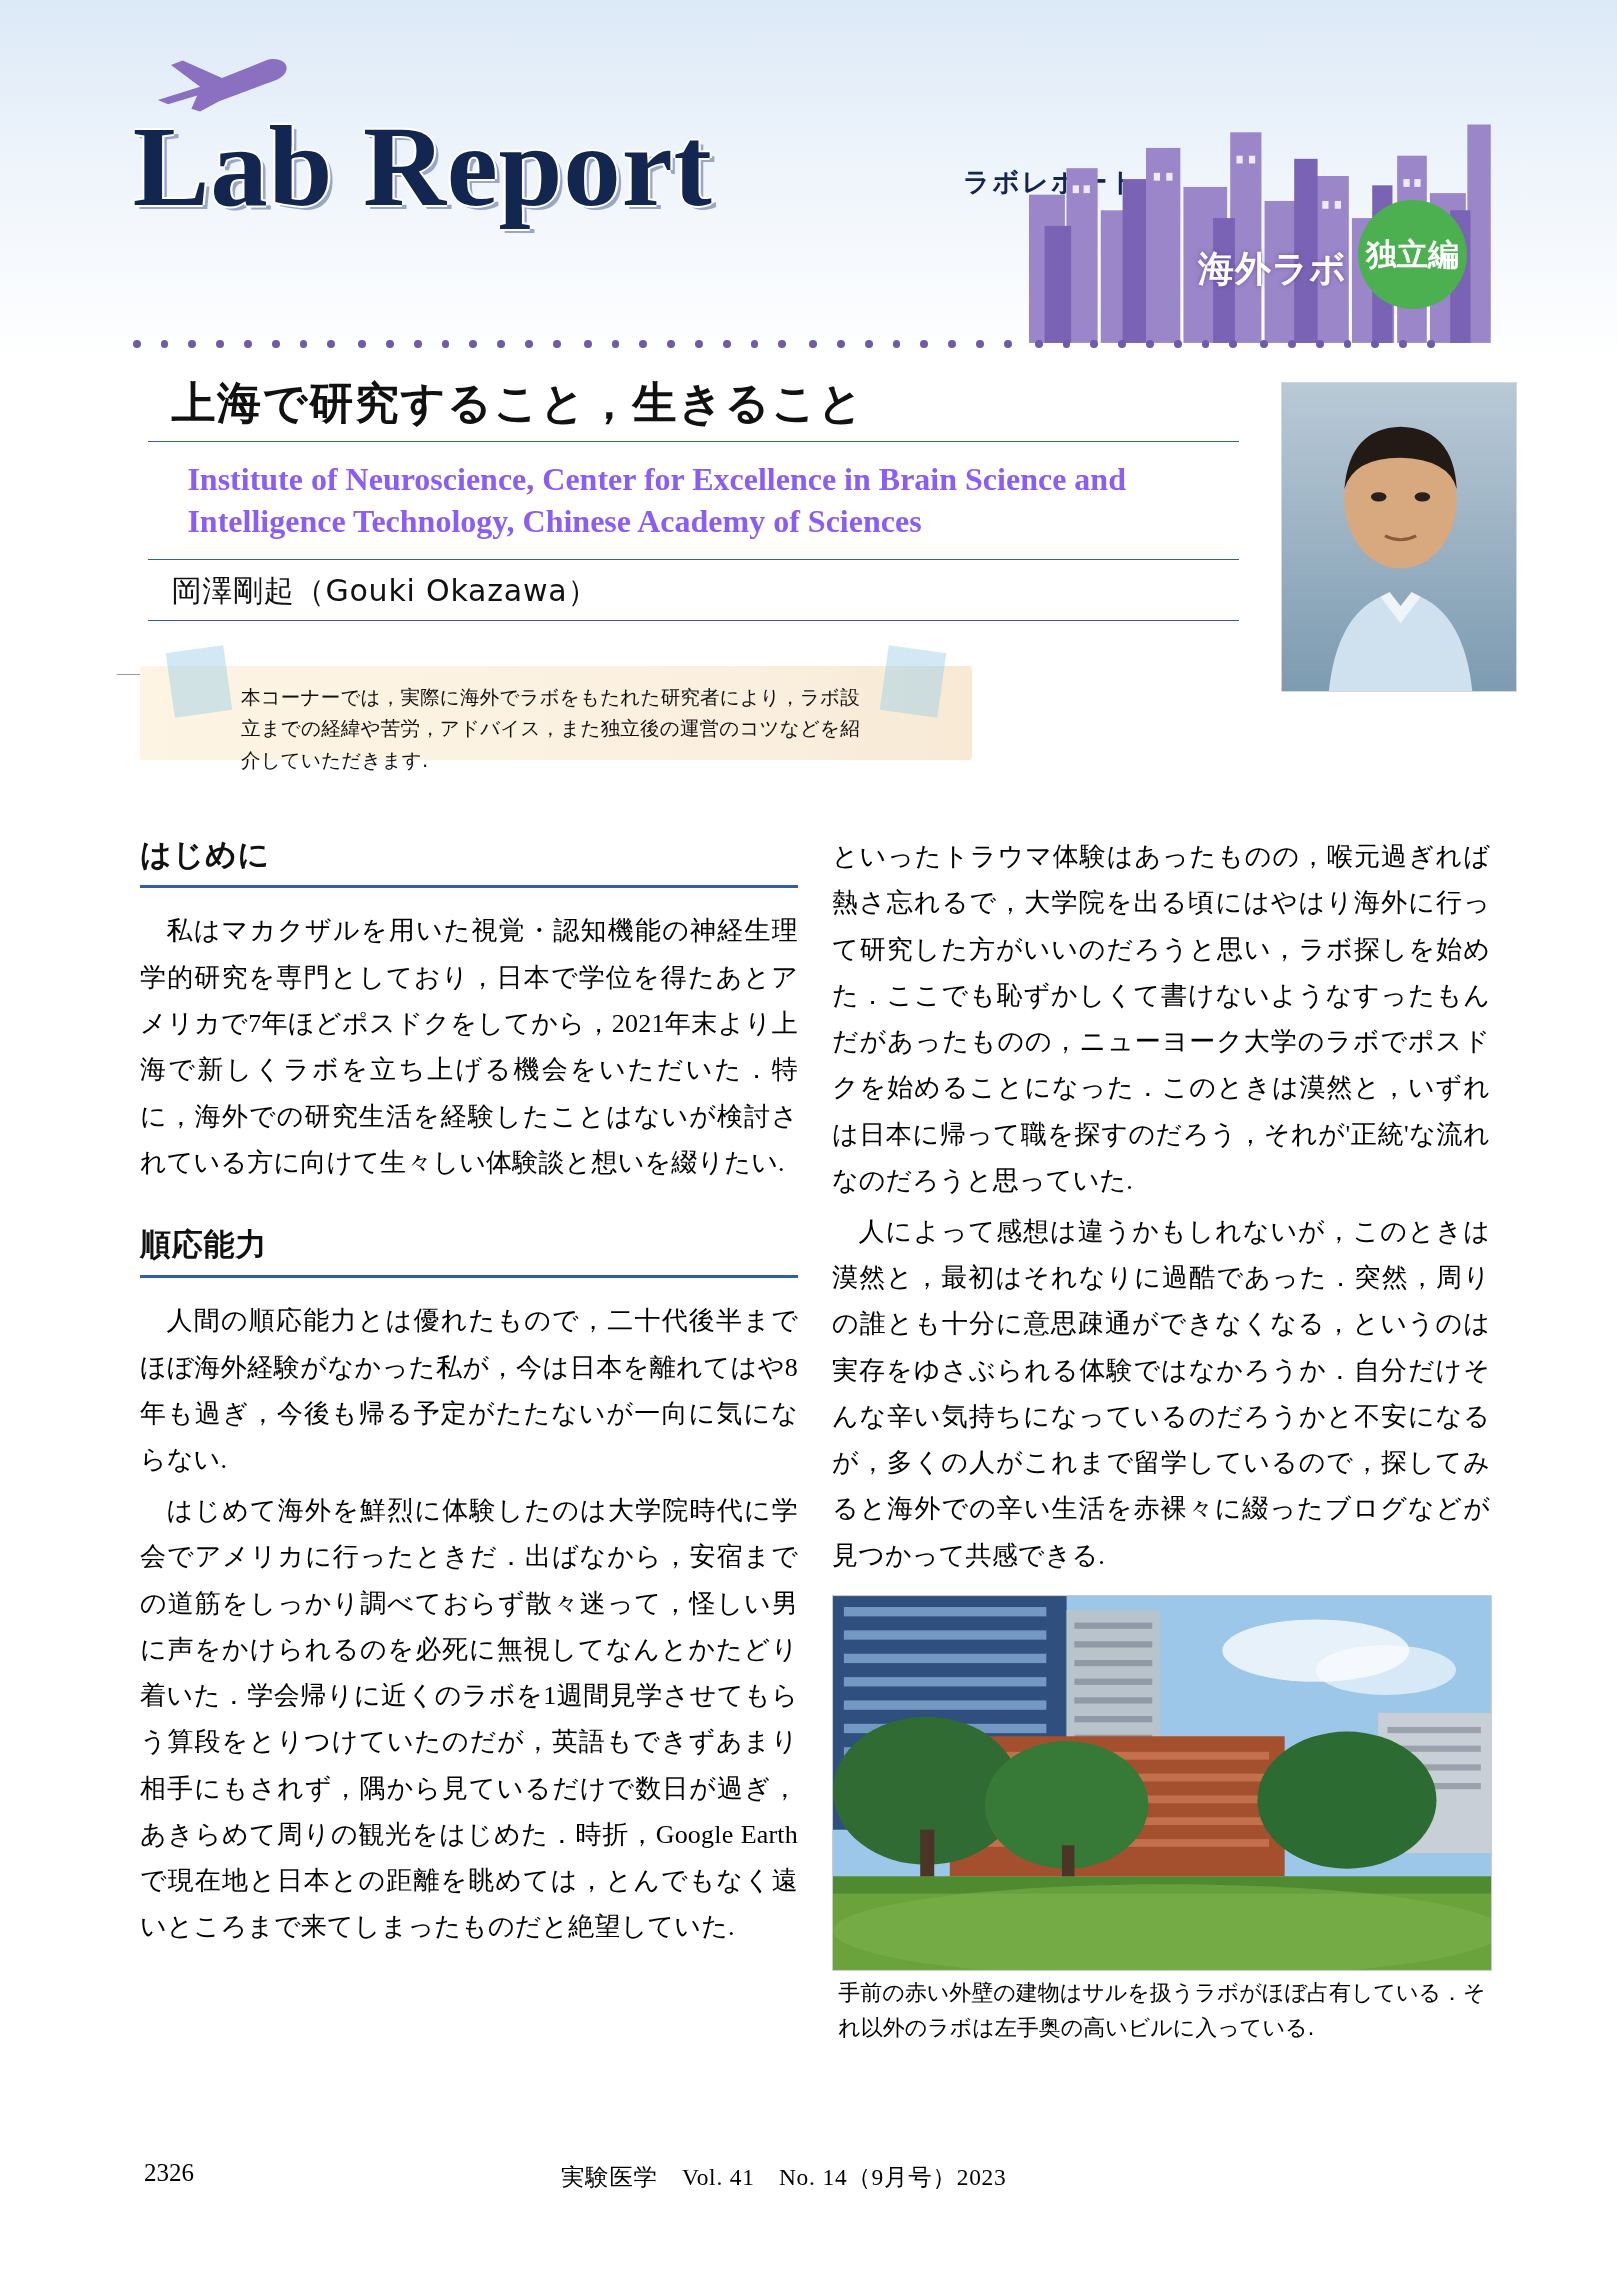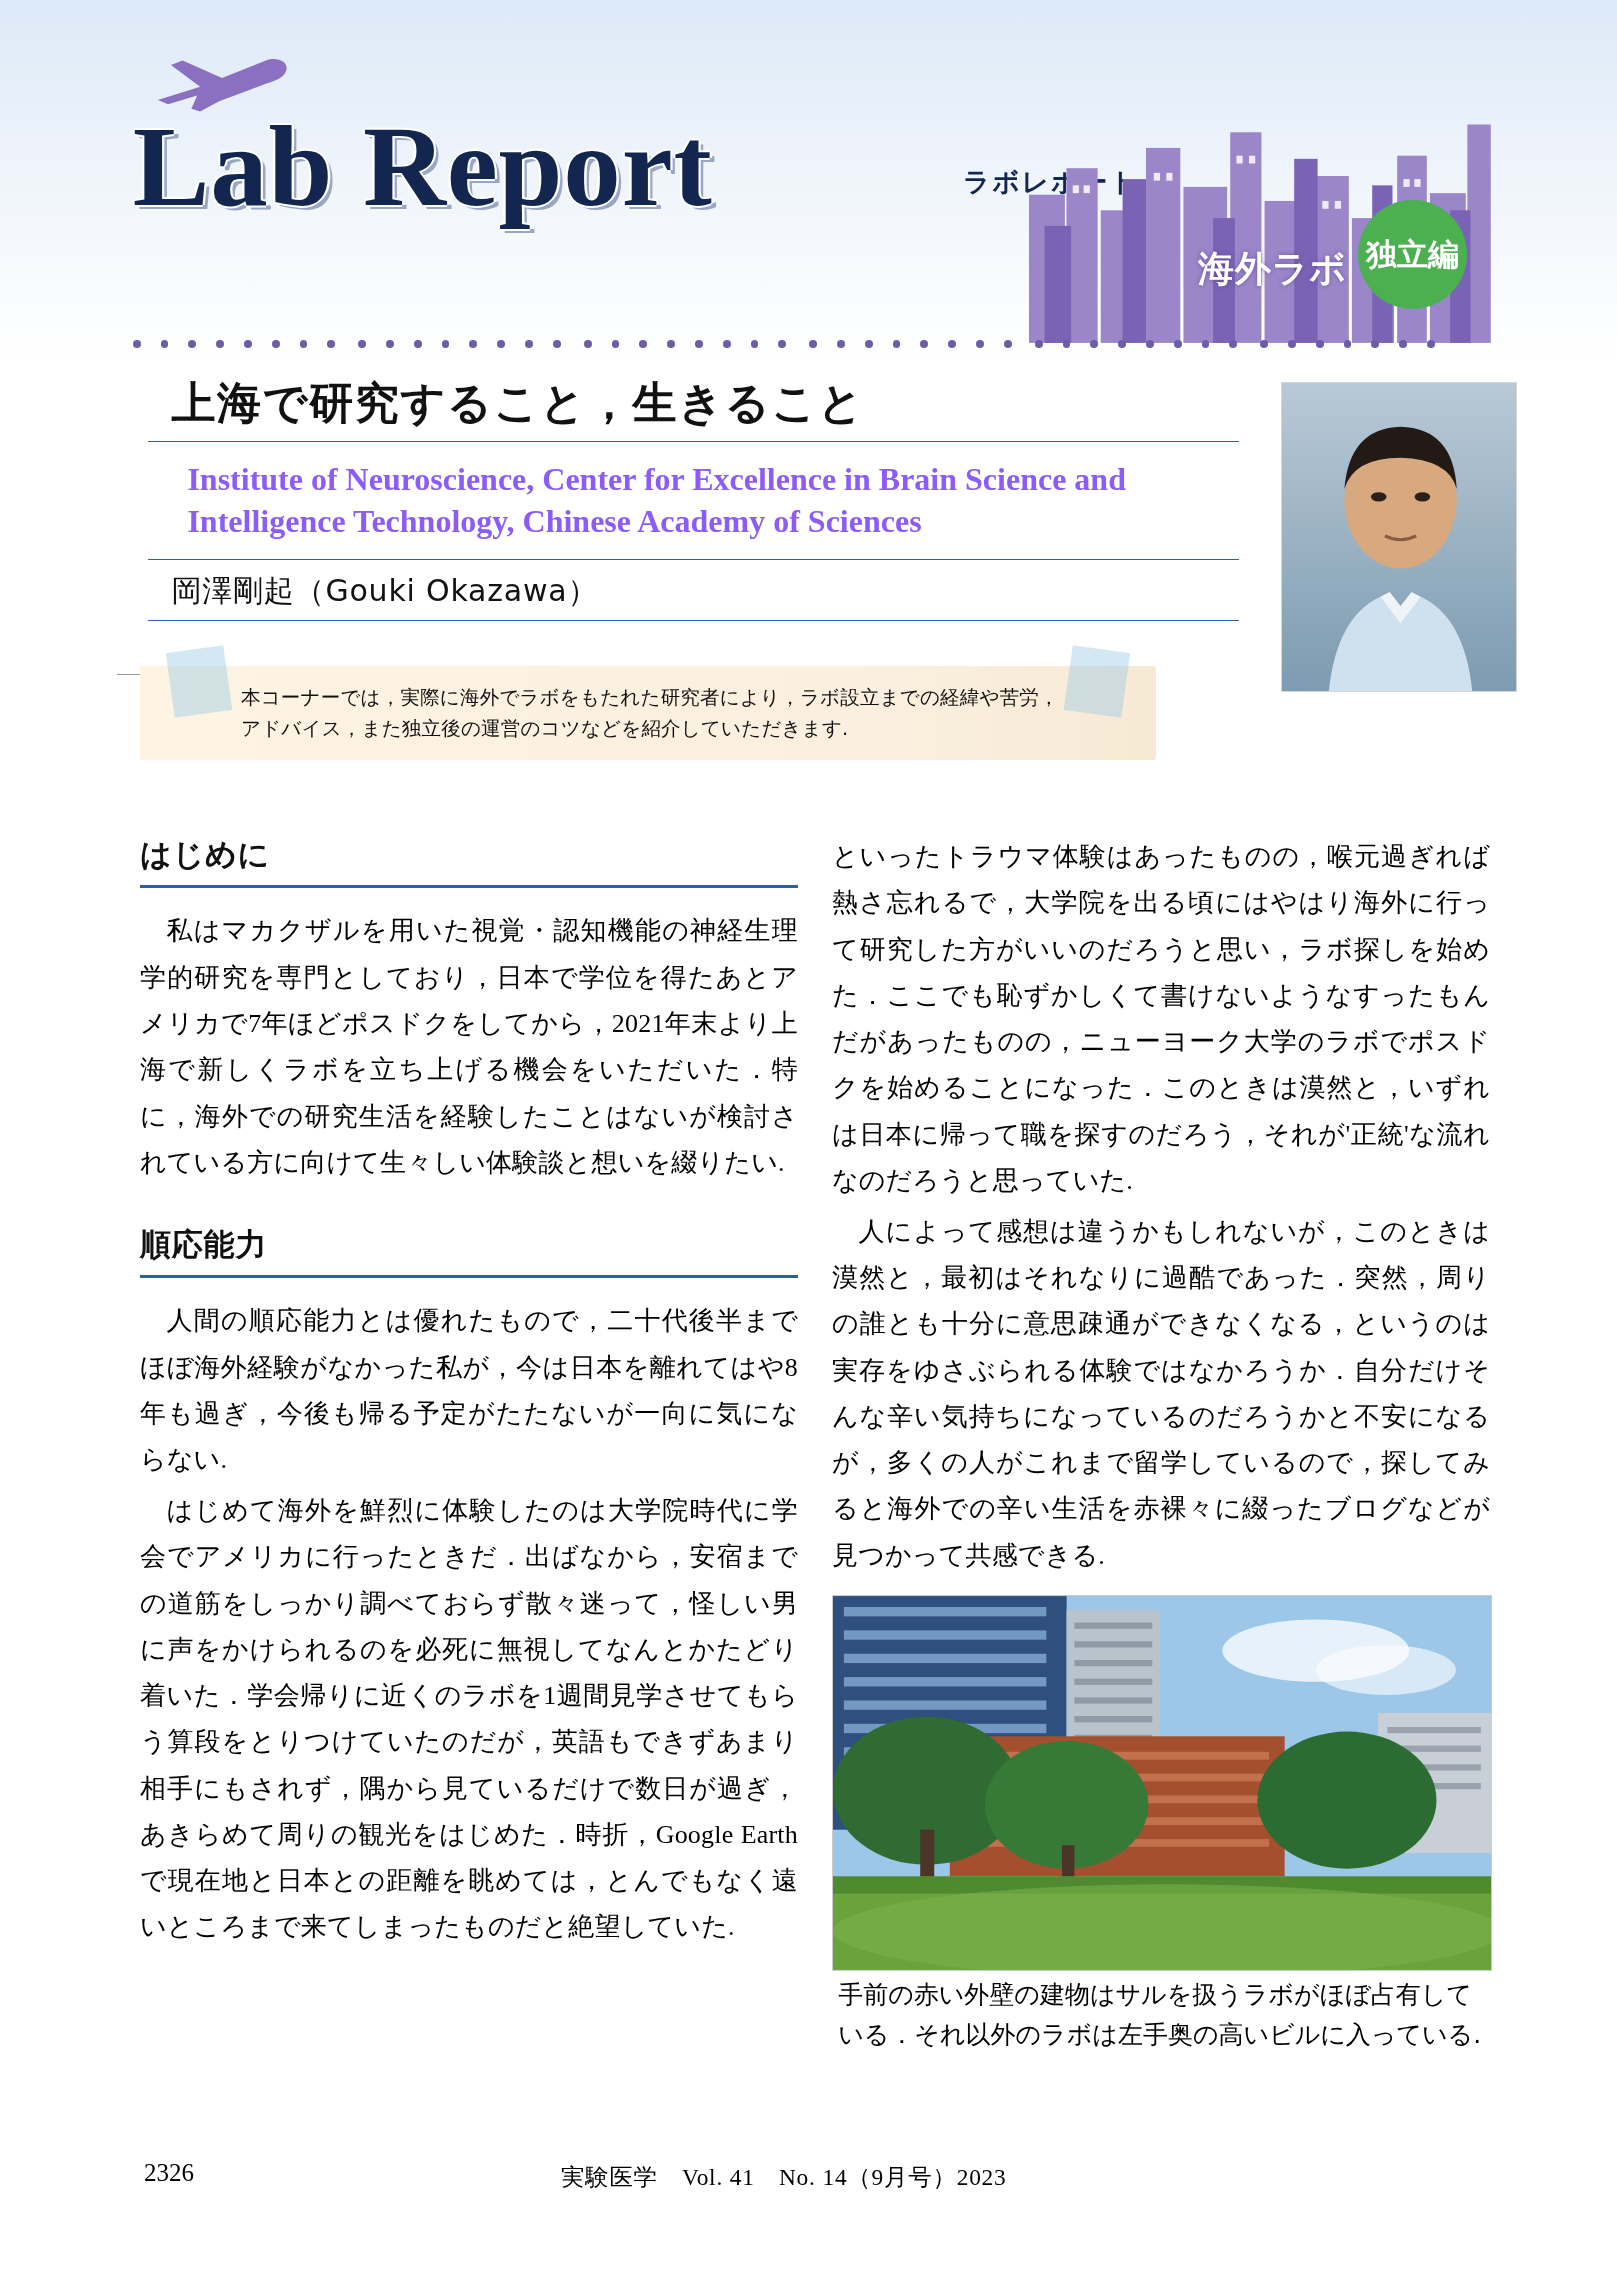--- a/index.html
+++ b/index.html
@@ -157,21 +157,21 @@
     width: 234px; height: 308px;
     border: 0.8px solid #d7d7d7;
     overflow: hidden;
     background: linear-gradient(180deg,#9fb6c8 0%, #6f8fa8 100%);
   }
 
   
   .lead-box {
     position: absolute;
     left: 140px; top: 666px;
-    width: 1016px; height: 94px;
+    width: 832px; height: 94px;
     background: linear-gradient(to right, #fdf4e3 0%, #fbf0e0 70%, #f7e9d4 100%);
     border-radius: 3.1px;
   }
   .lead-box .tape {
     position: absolute;
     width: 58px; height: 65px;
     background: rgba(155,205,230,.45);
     top: -17px;
   }
   .lead-box .tape.left { left: 30px; transform: rotate(-8deg); }
@@ -235,21 +235,21 @@
   }
   .fig-caption-title {
     font-family: "DejaVu Sans", sans-serif;
     font-size: 23.4px;
     font-weight: 700;
     margin-top: 17px;
   }
   .fig-caption-title .num { margin-right: 20px; }
   .fig-caption-body {
     font-family: "DejaVu Sans", sans-serif;
-    font-size: 25px;
+    font-size: 22px;
     line-height: 1.6;
     margin-top: 4.7px;
     padding-left: 6.2px;
   }
 
   
   .footer {
     position: absolute;
     left: 0; top: 2159px;
     width: 1618px;

